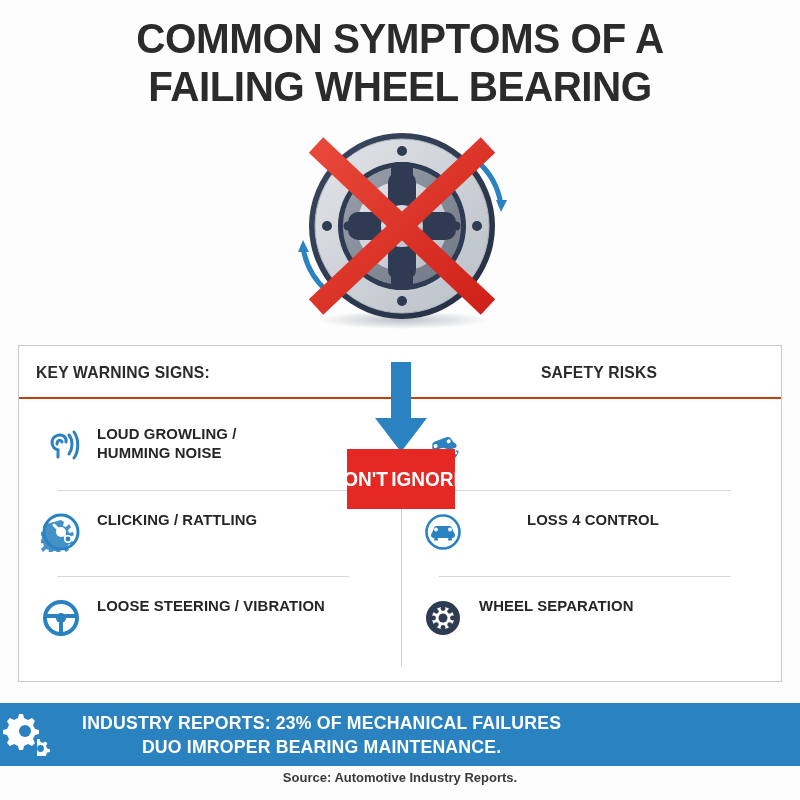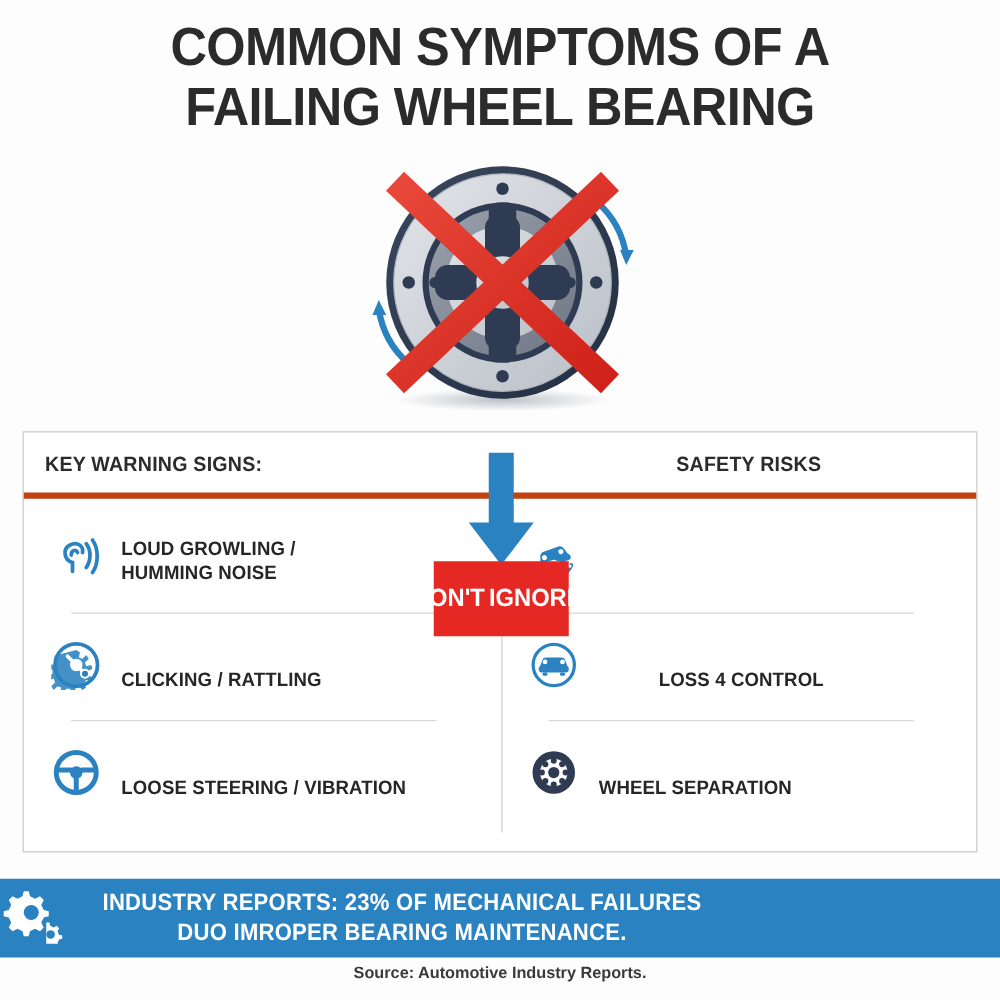--- a/index.html
+++ b/index.html
@@ -55,21 +55,21 @@
     top: 345px;
     width: 764px;
     height: 337px;
     border: 1px solid #c9c9c9;
     background: #ffffff;
     box-sizing: border-box;
   }
   .card-header {
     position: relative;
     height: 53px;
-    border-bottom: 5px solid #c2410c;
+    border-bottom: 2px solid #c2410c;
     box-sizing: border-box;
   }
   .hdr-left {
     position: absolute;
     left: 17px;
     top: 17px;
     font-weight: bold;
     font-size: 16.5px;
     letter-spacing: 0.2px;
     color: #2b2b2b;
@@ -96,21 +96,21 @@
     top: 54px;
     width: 1px;
     height: 266px;
     background: #cfcfcf;
   }
 
   
   .row {
     position: absolute;
     display: flex;
-    align-items: flex-end;
+    align-items: flex-start;
   }
   .row-icon {
     width: 44px;
     height: 44px;
     flex: 0 0 44px;
     display: flex;
     align-items: center;
     justify-content: center;
   }
   .row-label {

